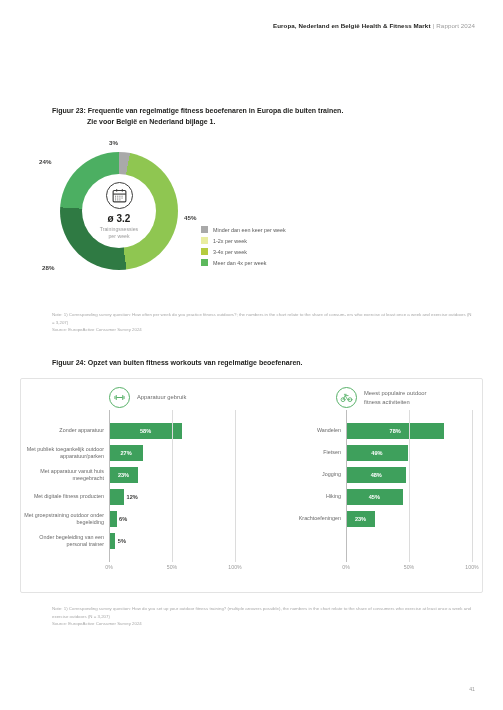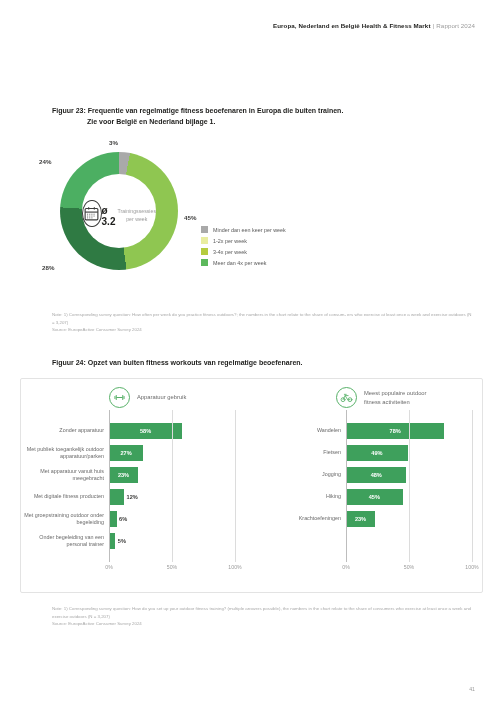--- a/index.html
+++ b/index.html
@@ -67,21 +67,21 @@
     position: absolute; inset: 0;
     border-radius: 50%;
   }
   .donut-hole {
     position: absolute;
     left: 22px; top: 22px;
     width: 74px; height: 74px;
     background: #ffffff;
     border-radius: 50%;
     display: flex;
-    flex-direction: row;
+    flex-direction: column;
     align-items: center;
     justify-content: flex-start;
     padding-top: 8px;
   }
   .cal-icon {
     width: 27px; height: 27px;
     border: 1.2px solid #3c3c3b;
     border-radius: 50%;
     display: flex; align-items: center; justify-content: center;
     margin-bottom: 3px;

